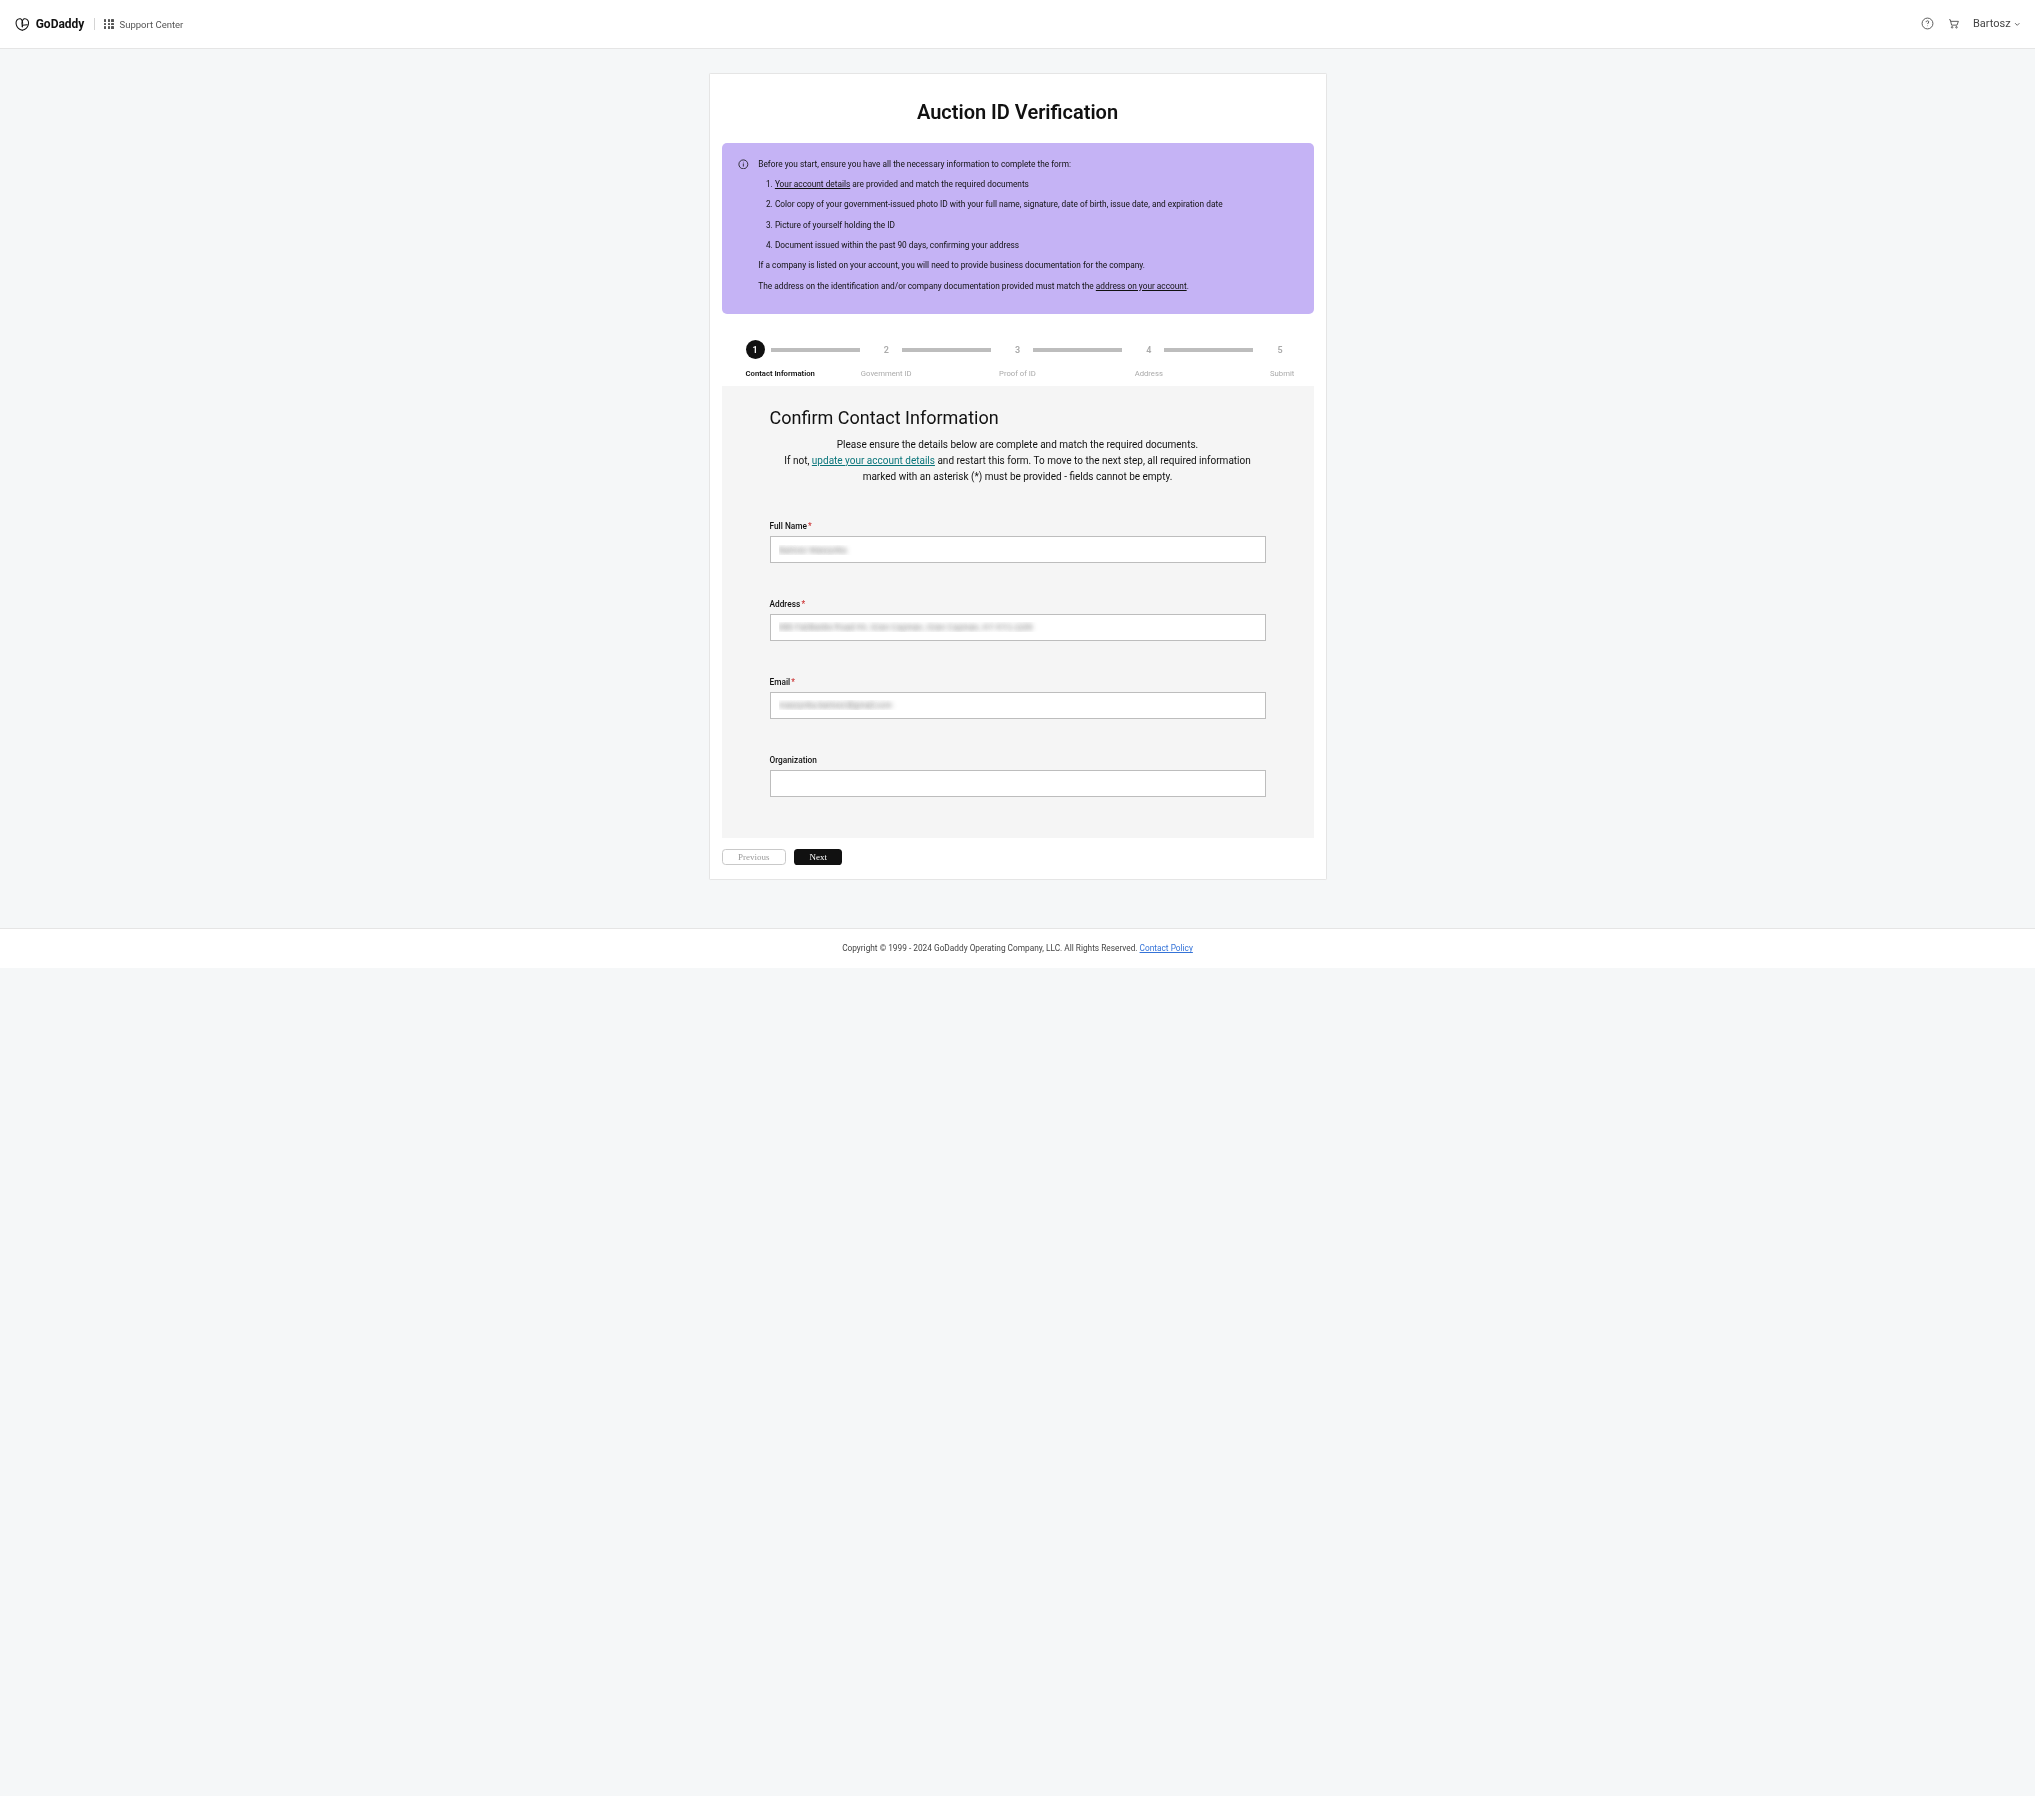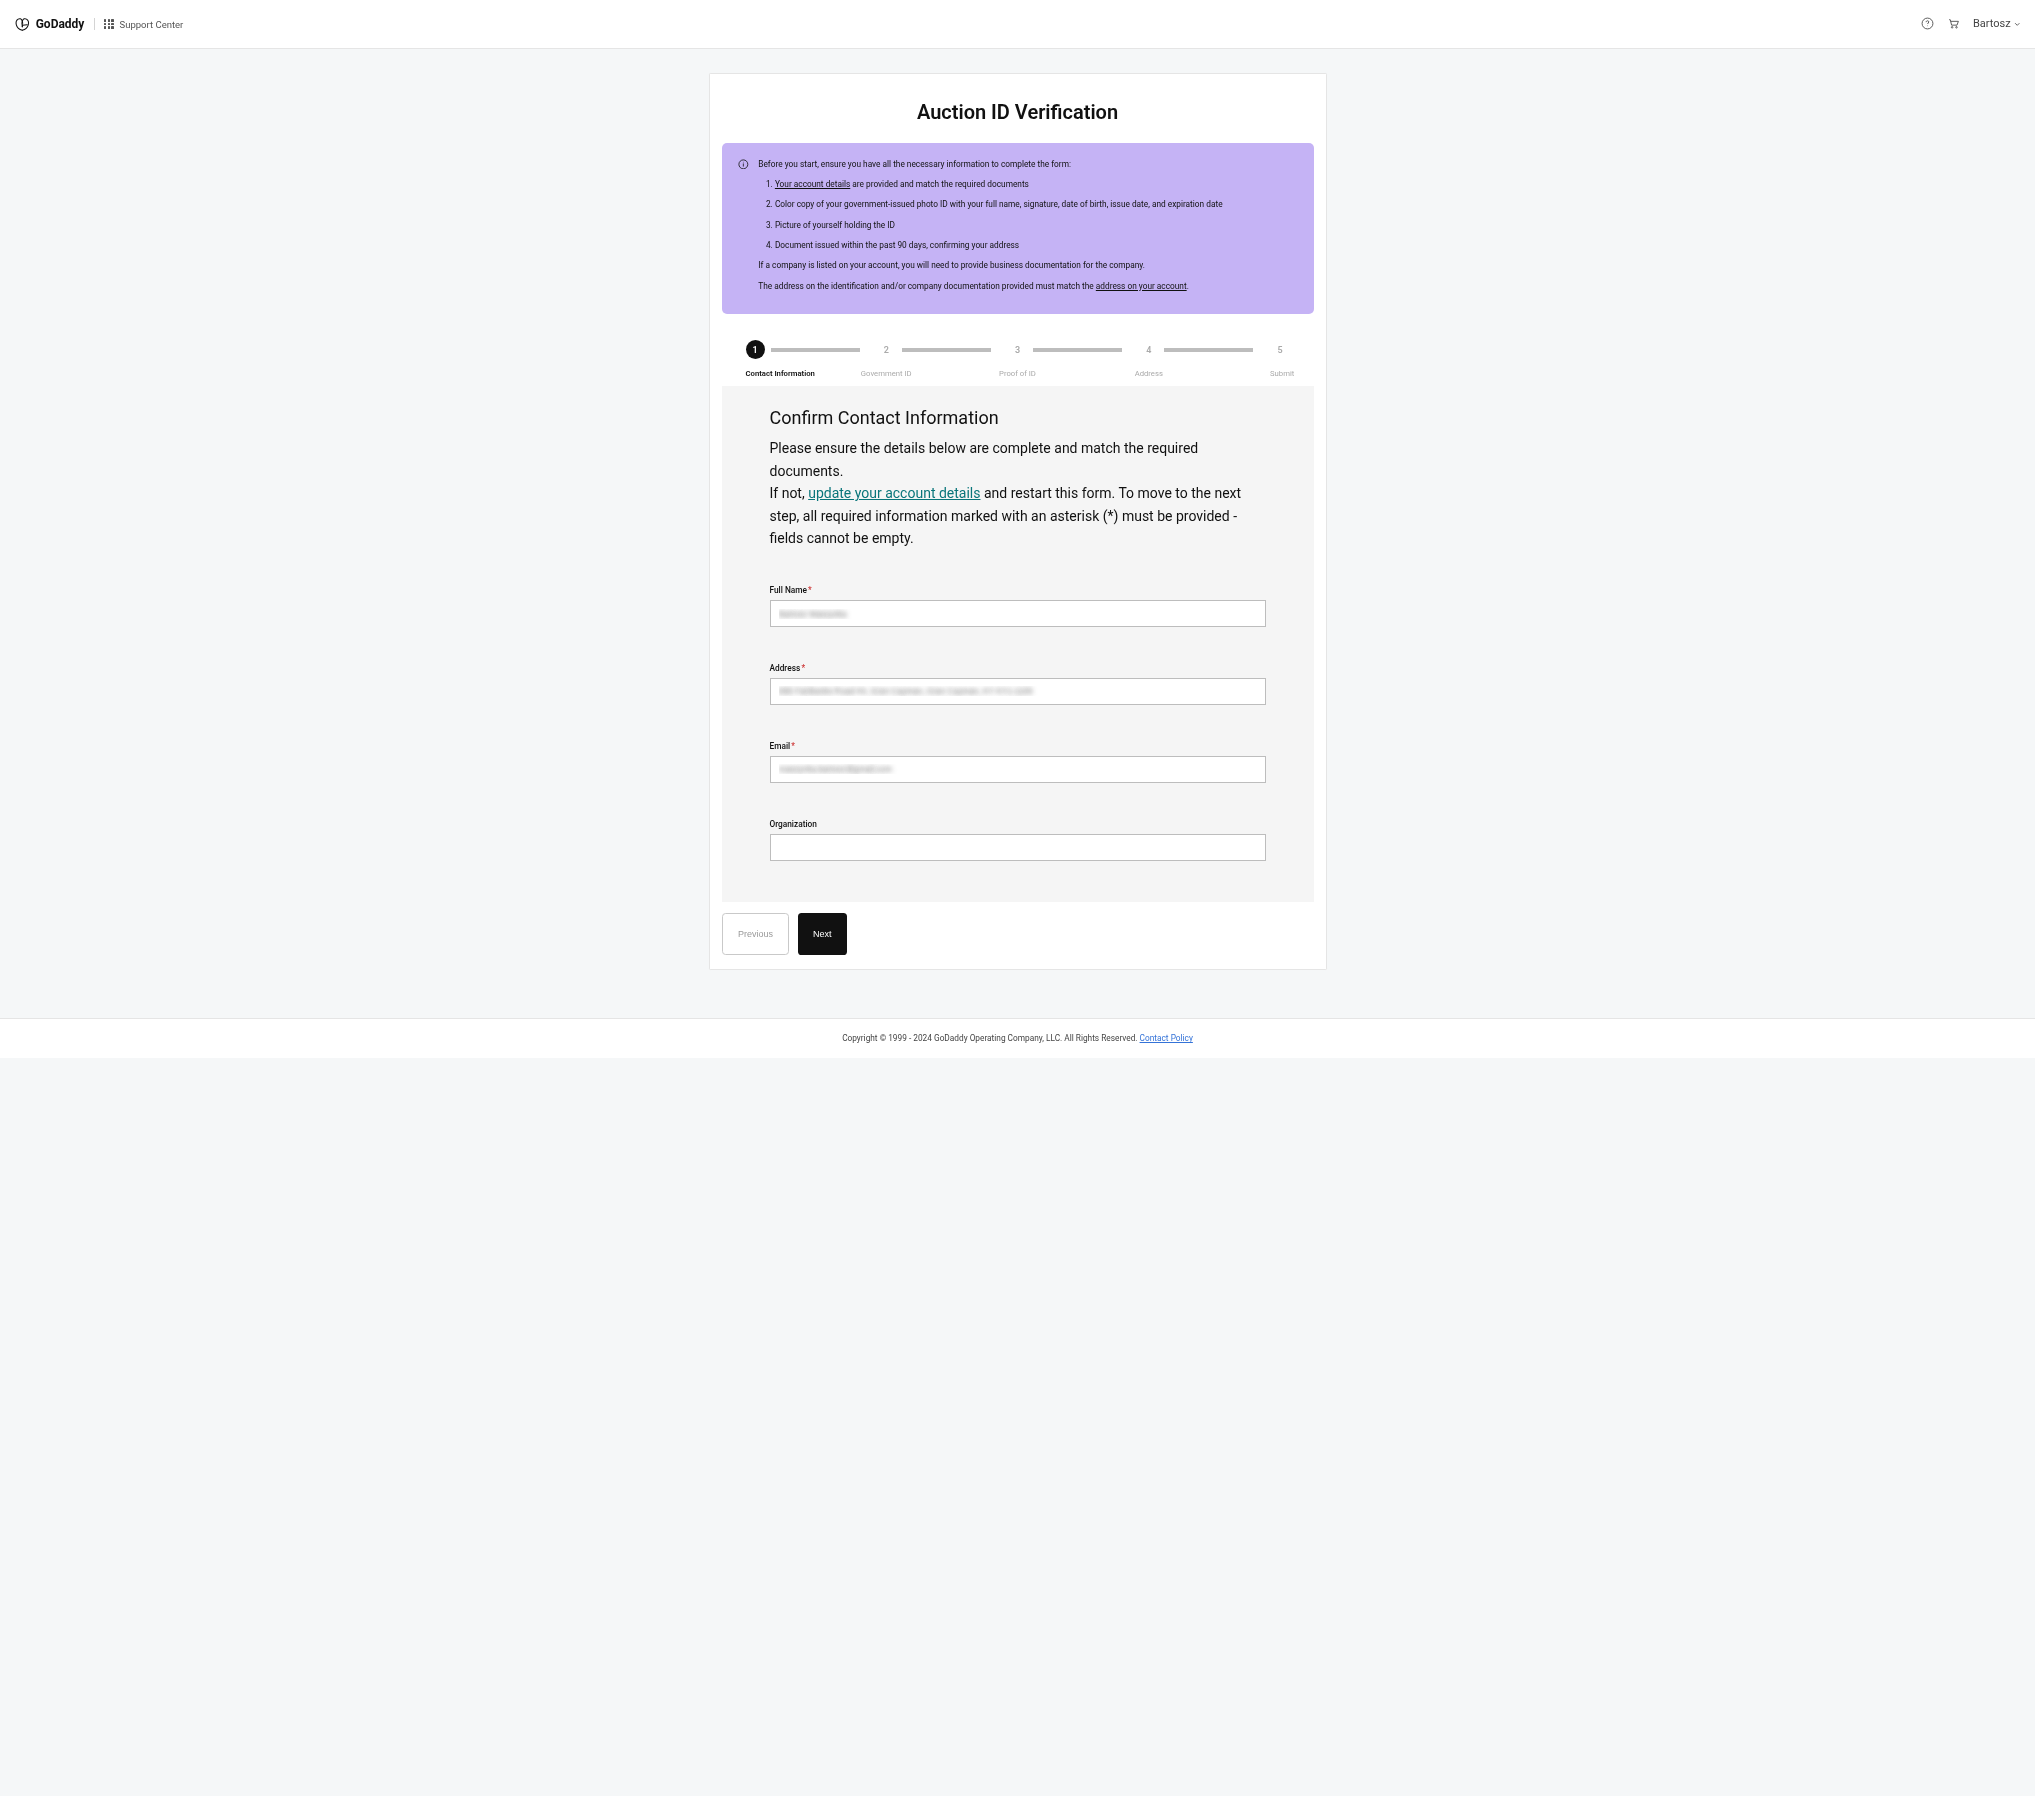--- a/index.html
+++ b/index.html
@@ -102,42 +102,42 @@
     .step:last-child .step-label { left: auto; right: -4.8px; transform: none; }
     .step:first-child .step-label { left: 0; transform: none; }
 
     
     .form-panel {
       background: #f5f5f5;
       padding: 21.4px 48px 28.5px;
       margin-top: 9.5px;
     }
     .form-title { font-size: 18px; font-weight: 400; margin-bottom: 9.5px; color: #111; }
-    .form-desc { font-size: 14px; line-height: 1.6; color: #111; margin-bottom: 16.6px; }
+    .form-desc { font-size: 10px; line-height: 1.6; color: #111; margin-bottom: 16.6px; text-align: center; }
     .form-desc a { color: #09757a; text-decoration: underline; }
 
     .field { margin-bottom: 13px; margin-top: 36px; }
     .field-label { display: block; font-size: 8.3px; font-weight: 500; margin-bottom: 4.8px; color: #111; }
     .req { color: #c33; margin-left: 1.2px; }
     .field input {
       width: 100%;
       height: 27px;
       border: 0.6px solid #bdbdbd;
       background: #fff;
       padding: 0 8.3px;
       font-size: 8.3px;
       color: #444;
     }
     .blurred { color: transparent !important; text-shadow: 0 0 4.8px rgba(90,90,90,0.9); }
 
     
     .nav-buttons { display: flex; gap: 8.3px; padding: 10.7px 0 2.4px; }
     .btn {
-      height: 42px; padding: 0 15.4px; font-size: 9px; font-weight: 500;
-      border-radius: 3.6px; cursor: pointer;
+      height: 16px; padding: 0 15.4px; font-size: 9px; font-weight: 500;
+      border-radius: 3.6px; cursor: pointer; font-family: Liberation Serif, serif;
     }
     .btn-prev { background: #fff; color: #9a9a9a; border: 0.6px solid #c9c9c9; }
     .btn-next { background: #111; color: #fff; border: none; }
 
     
     .footer {
       background: #fff;
       text-align: center;
       padding: 14.3px;
       font-size: 8.3px;

